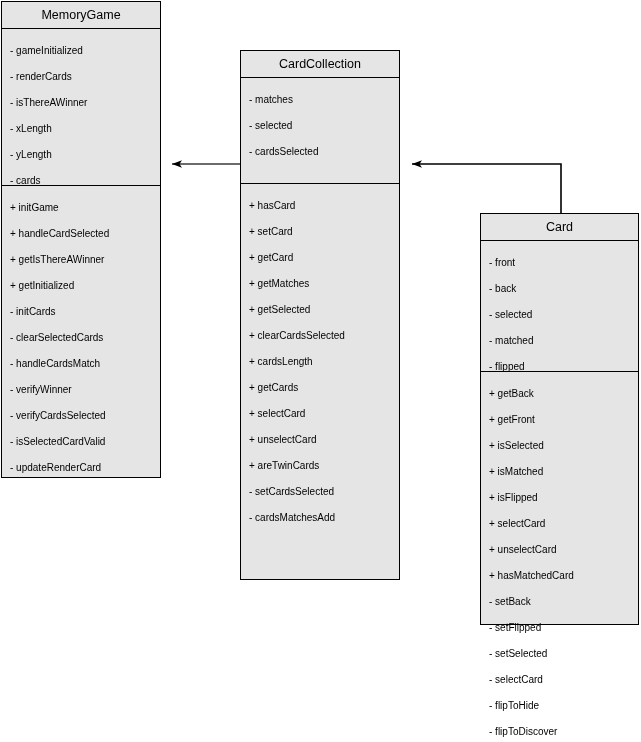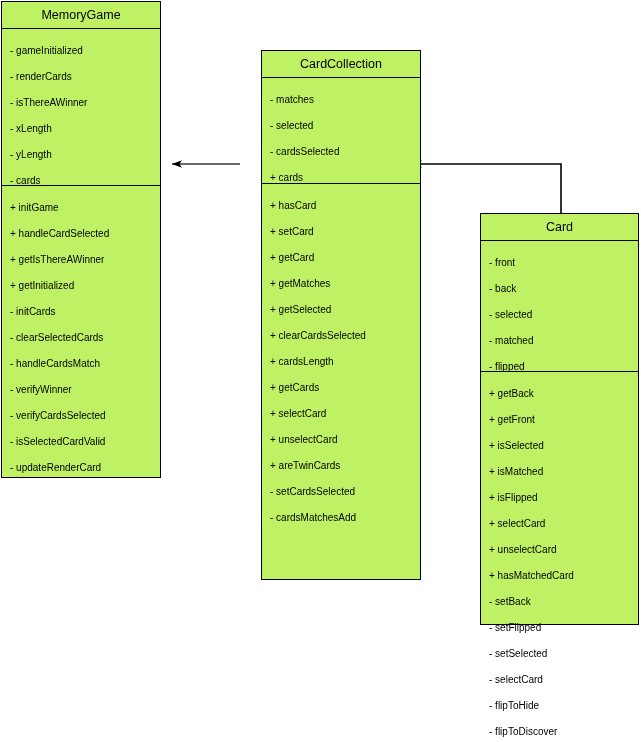--- a/index.html
+++ b/index.html
@@ -19,21 +19,21 @@
     position: absolute;
     left: 0;
     top: 0;
     width: 641px;
     height: 742px;
   }
   .uml-class {
     position: absolute;
     box-sizing: border-box;
     border: 1.5px solid #000000;
-    background: #bef264;
+    background: #e5e5e5;
     z-index: 2;
   }
   .class-title {
     box-sizing: border-box;
     height: 27px;
     line-height: 27px;
     text-align: center;
     font-size: 12.5px;
     border-bottom: 1.5px solid #000000;
     white-space: nowrap;
@@ -102,27 +102,26 @@
       <div class="member">- initCards</div>
       <div class="member">- clearSelectedCards</div>
       <div class="member">- handleCardsMatch</div>
       <div class="member">- verifyWinner</div>
       <div class="member">- verifyCardsSelected</div>
       <div class="member">- isSelectedCardValid</div>
       <div class="member">- updateRenderCard</div>
     </div>
   </div>
 
-  <div class="uml-class" style="left:240px; top:50px; width:160px; height:530px;margin-left:21px;">
+  <div class="uml-class" style="left:240px; top:50px; width:160px; height:530px;">
     <div class="class-title">CardCollection</div>
     <div class="compartment with-sep" style="height:106px;">
       <div class="member">- matches</div>
       <div class="member">- selected</div>
       <div class="member">- cardsSelected</div>
-      <div class="member">+ cards</div>
     </div>
     <div class="compartment">
       <div class="member">+ hasCard</div>
       <div class="member">+ setCard</div>
       <div class="member">+ getCard</div>
       <div class="member">+ getMatches</div>
       <div class="member">+ getSelected</div>
       <div class="member">+ clearCardsSelected</div>
       <div class="member">+ cardsLength</div>
       <div class="member">+ getCards</div>

